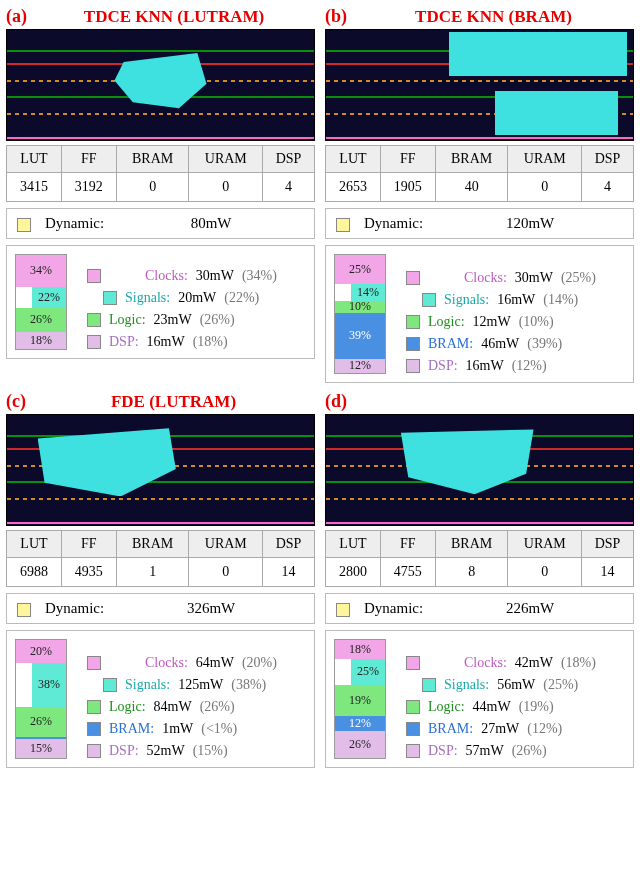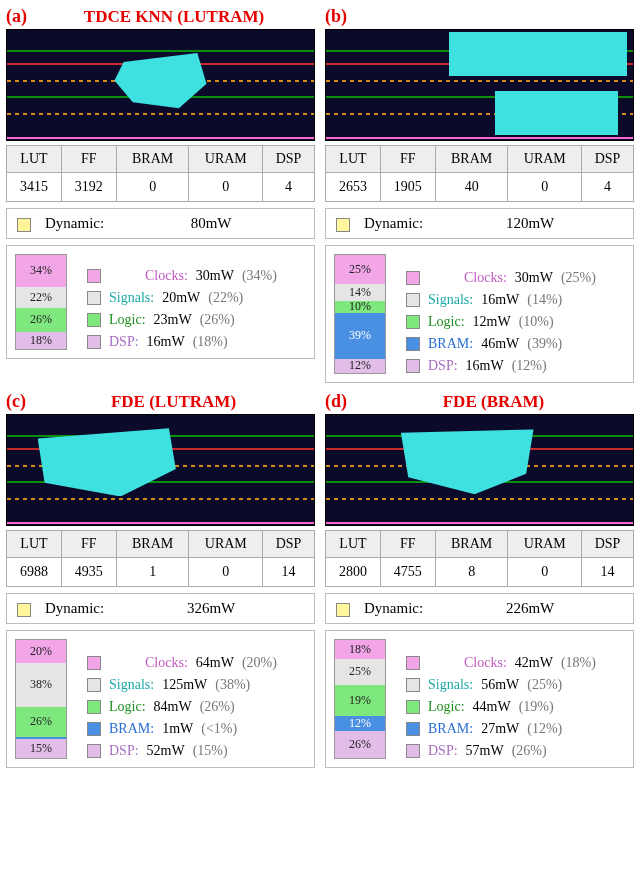--- a/index.html
+++ b/index.html
@@ -96,21 +96,21 @@
     border:1px solid #999;
   }
   .seg {
     display:flex;
     align-items:center;
     justify-content:center;
     font-size:12px;
     color:#222;
   }
   .c-pink { background:#f2a6e8; }
-  .c-cyan { background:#e5e5e5; }
+  .c-cyan { background:#5eead4;margin-left:16px; }
   .c-green{ background:#7ee87e; }
   .c-blue { background:#4a90e2; color:#fff;}
   .c-mauve{ background:#e1bde8; }
   .rows { display:flex; flex-direction:column; gap:6px; font-size:14px; }
   .row { display:flex; align-items:center; gap:8px; white-space:nowrap; }
   .sq { width:14px; height:14px; border:1px solid #888; display:inline-block; }
   .lbl-pink { color:#c05ac0;margin-left:36px; }
   .lbl-cyan { color:#1aa8a8; }
   .lbl-green{ color:#1f8f1f; }
   .lbl-blue { color:#2a6fd6; }
@@ -189,20 +189,21 @@
        <span class="lbl-mauve">DSP:</span>
        <span>16mW</span>
        <span class="pct">(18%)</span>
      </div>
         </div>
     </div>
   </div>
     <div class="panel">
     <div class="title-row">
       <span class="tag">(b)</span>
+      <span class="ptitle">TDCE KNN (BRAM)</span>
     </div>
     <div class="chip">
     <div class="hline green" style="top:18%"></div>
     <div class="hline green" style="top:60%"></div>
     <div class="hline red" style="top:30%"></div>
     <div class="hline orange" style="top:45%"></div>
     <div class="hline orange" style="top:75%"></div>
     <div class="hline pink" style="bottom:1px"></div>
         <div class="cluster" style="left:40%;top:2%;width:58%;height:40%;"></div>
         <div class="cluster" style="left:55%;top:55%;width:40%;height:40%;"></div>
@@ -347,21 +348,20 @@
        <span class="lbl-mauve">DSP:</span>
        <span>52mW</span>
        <span class="pct">(15%)</span>
      </div>
         </div>
     </div>
   </div>
     <div class="panel">
     <div class="title-row">
       <span class="tag">(d)</span>
-      <span class="ptitle">FDE (BRAM)</span>
     </div>
     <div class="chip">
     <div class="hline green" style="top:18%"></div>
     <div class="hline green" style="top:60%"></div>
     <div class="hline red" style="top:30%"></div>
     <div class="hline orange" style="top:45%"></div>
     <div class="hline orange" style="top:75%"></div>
     <div class="hline pink" style="bottom:1px"></div>
         <div class="cluster" style="left:22%;top:10%;width:48%;height:62%;clip-path:polygon(5% 10%,95% 5%,90% 70%,55% 100%,10% 75%)"></div>
       </div>

